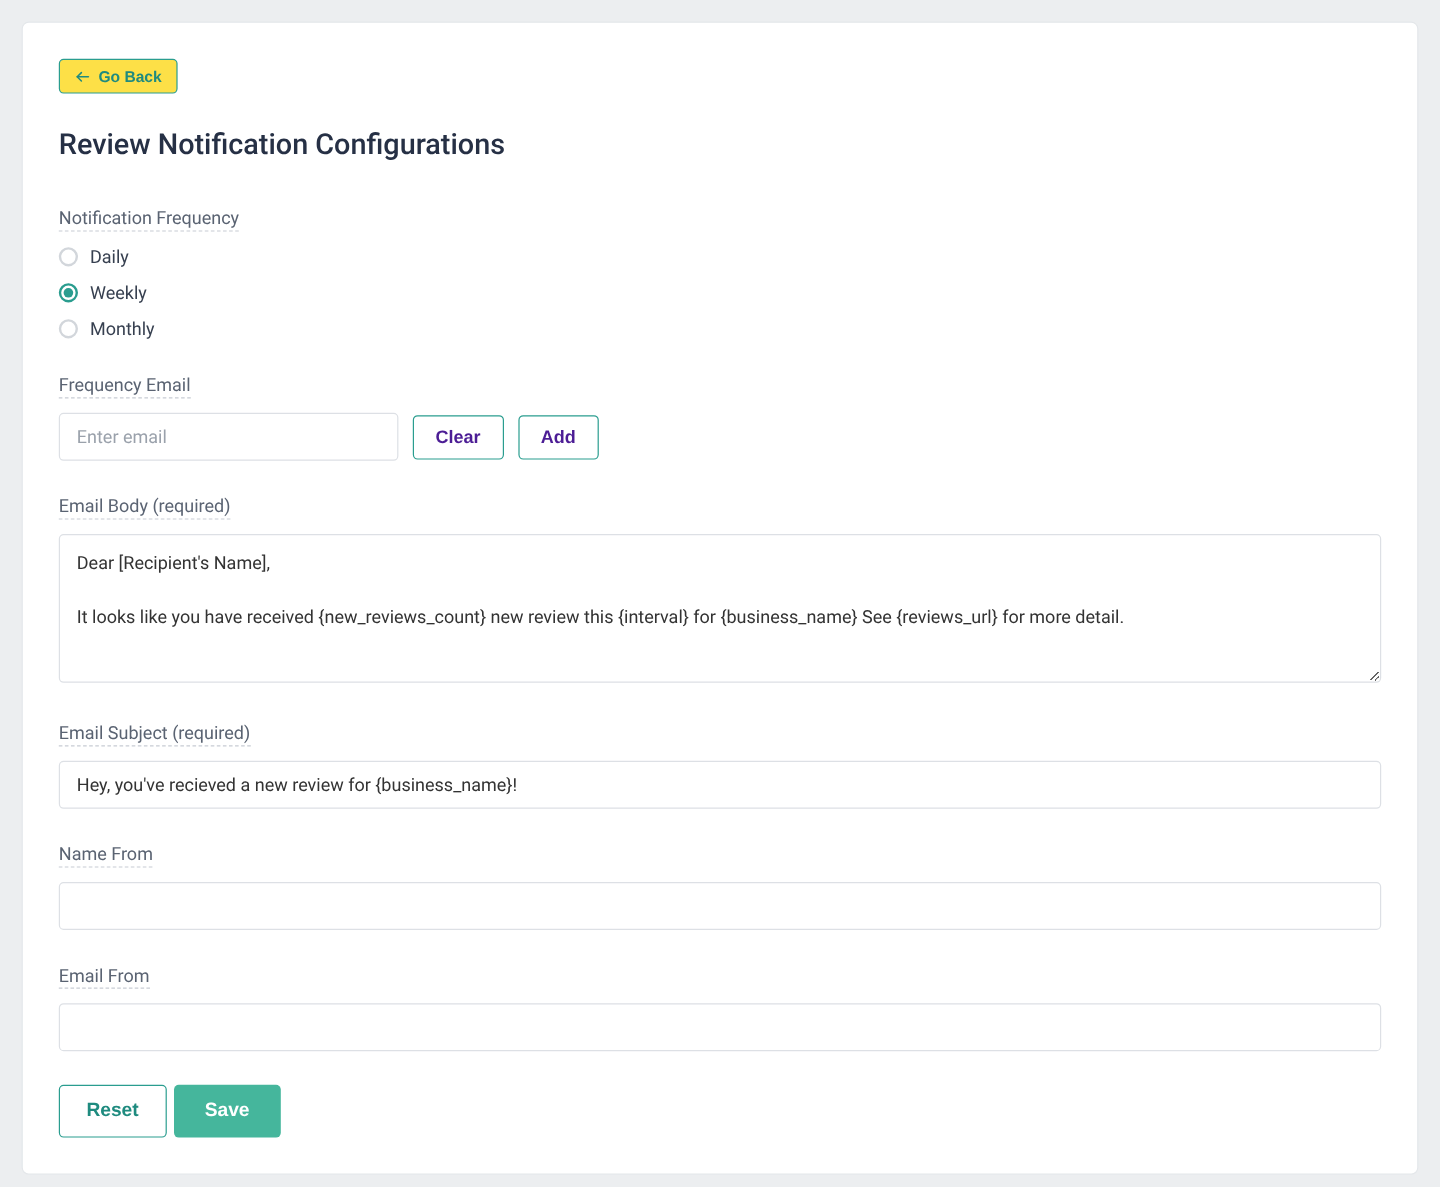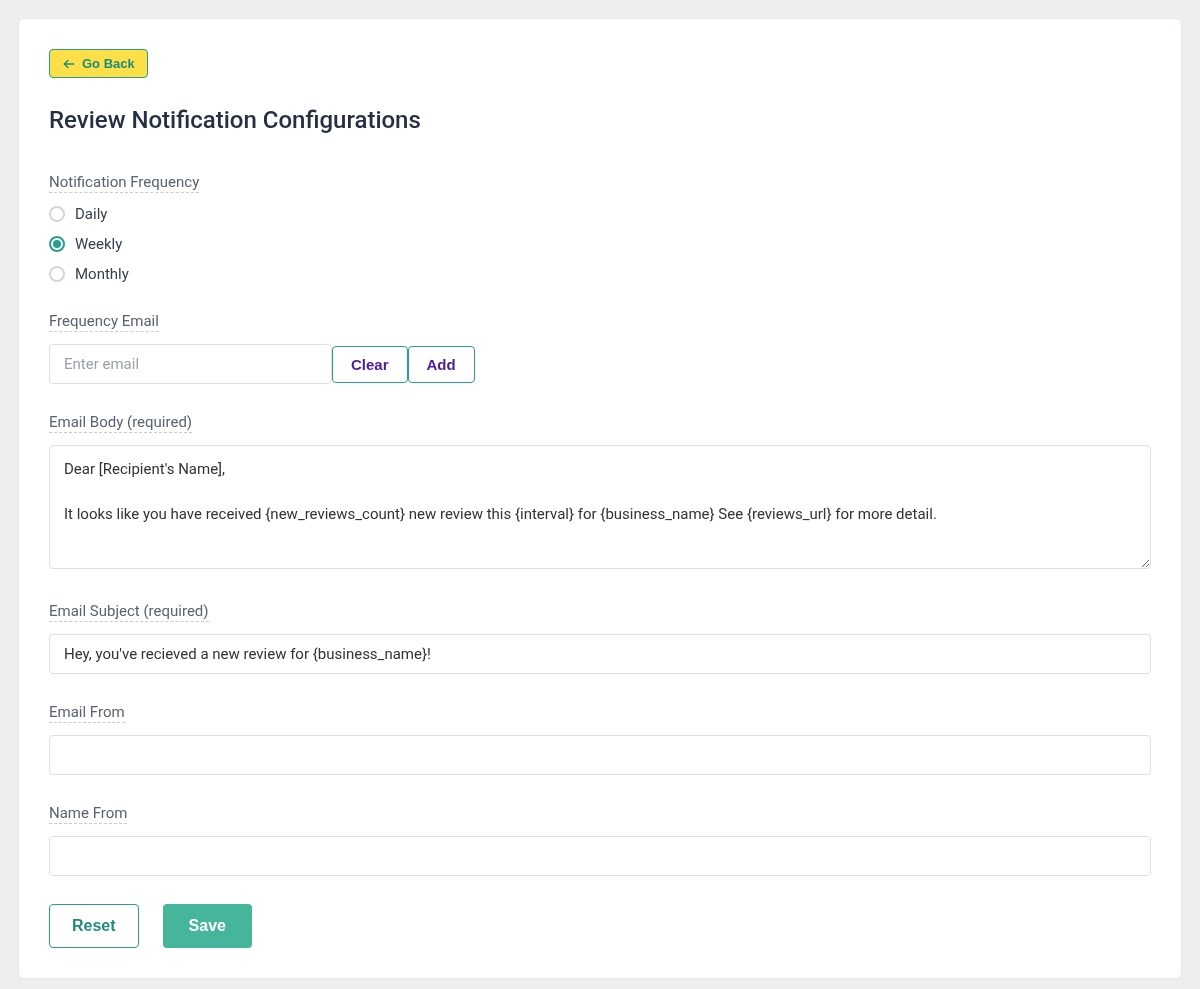--- a/index.html
+++ b/index.html
@@ -85,20 +85,21 @@
       top: 50%;
       left: 50%;
       transform: translate(-50%, -50%);
     }
     .radio-label {
       font-size: 15px;
       color: #374050;
     }
     .email-row {
       display: flex;
+      gap: 12px;
       align-items: center;
       margin-bottom: 28px;
     }
     .text-input {
       border: 1px solid #dde0e5;
       border-radius: 4px;
       padding: 10px 14px;
       font-size: 15px;
       color: #333;
       width: 283px;
@@ -132,21 +133,21 @@
       color: #333;
       width: 100%;
       min-height: 124px;
       outline: none;
       resize: vertical;
       font-family: inherit;
       line-height: 1.5;
     }
     .footer-buttons {
       display: flex;
-      gap: 24px;
+      gap: 6px;
       margin-top: 28px;
     }
     .filled-btn {
       border: none;
       background: #45b69c;
       color: #ffffff;
       font-weight: 600;
       font-size: 16px;
       padding: 12px 26px;
       border-radius: 4px;
@@ -211,26 +212,26 @@
 
 It looks like you have received {new_reviews_count} new review this {interval} for {business_name} See {reviews_url} for more detail.</textarea>
   </div>
 
   <div class="section">
     <span class="field-label">Email Subject (required)</span>
     <input type="text" class="text-input full-input" value="Hey, you've recieved a new review for {business_name}!" style="">
   </div>
 
   <div class="section">
+    <span class="field-label">Name From</span>
+    <input type="text" class="text-input full-input" value="" style="">
+  </div>
+
+  <div class="section">
     <span class="field-label">Email From</span>
-    <input type="text" class="text-input full-input" value="" style="">
-  </div>
-
-  <div class="section">
-    <span class="field-label">Name From</span>
     <input type="text" class="text-input full-input" value="" style="">
   </div>
 
   <div class="footer-buttons">
     <button class="reset-btn">Reset</button>
     <button class="filled-btn">Save</button>
   </div>
 
 </div>
 

